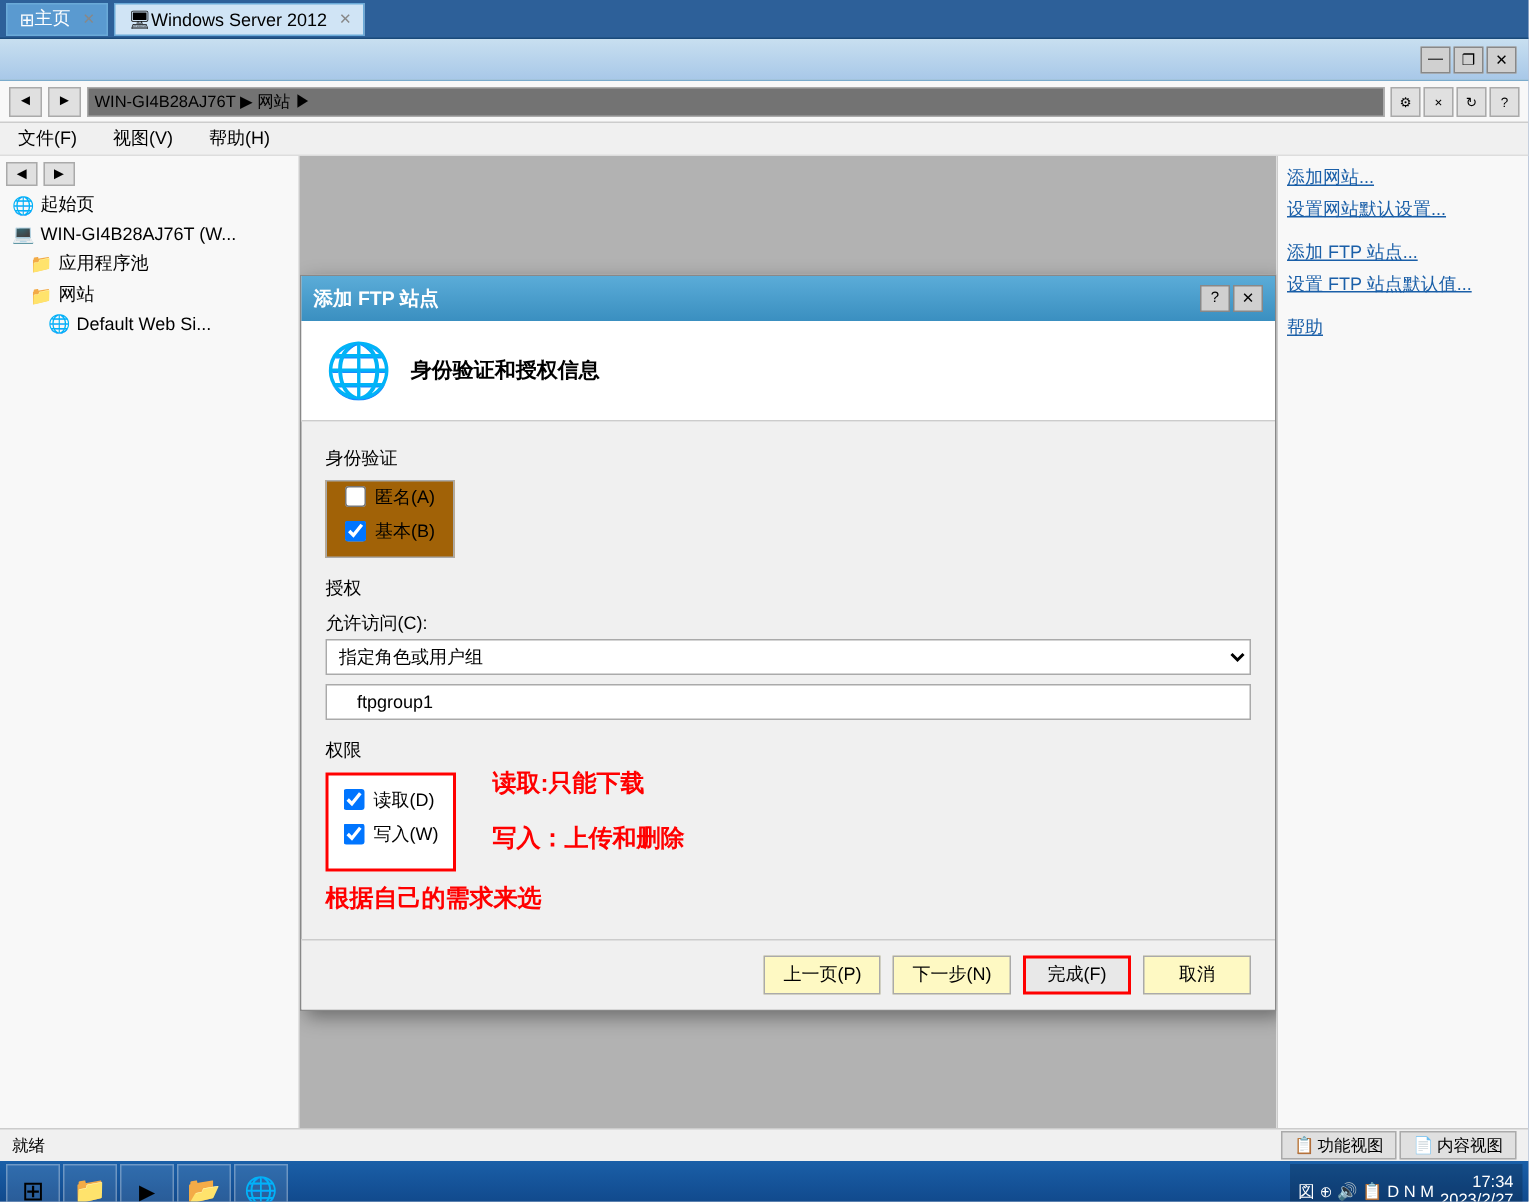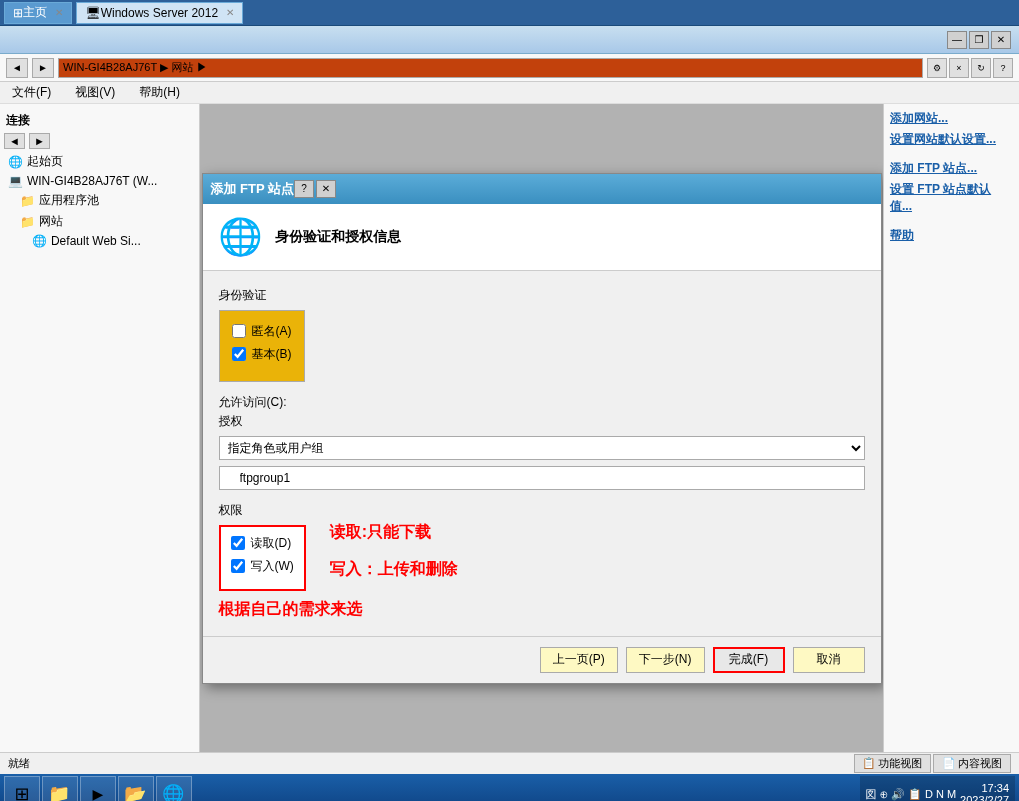--- a/index.html
+++ b/index.html
@@ -35,21 +35,21 @@
     .title-bar-text { font-size: 12px; color: #000; flex: 1; text-align: center; }
     .title-bar-buttons { display: flex; gap: 2px; }
     .title-btn { width: 20px; height: 18px; border: 1px solid #888; background: #d0d0d0; cursor: pointer; font-size: 10px; display: flex; align-items: center; justify-content: center; }
 
     
     .address-bar {
       background: #f8f8f8; height: 28px; display: flex; align-items: center;
       padding: 0 6px; border-bottom: 1px solid #ccc; gap: 4px;
     }
     .address-nav-btn { width: 22px; height: 20px; background: #e0e0e0; border: 1px solid #aaa; cursor: pointer; font-size: 10px; display: flex; align-items: center; justify-content: center; }
-    .address-input { flex: 1; height: 20px; border: 1px solid #aaa; padding: 0 4px; font-size: 11px; background: #c2410c; }
+    .address-input { flex: 1; height: 20px; border: 1px solid #aaa; padding: 0 4px; font-size: 11px; background: #737373; }
     .address-icons { display: flex; gap: 2px; }
     .addr-icon { width: 20px; height: 20px; background: #e0e0e0; border: 1px solid #aaa; cursor: pointer; font-size: 9px; display: flex; align-items: center; justify-content: center; }
 
     
     .menu-bar {
       background: #f0f0f0; height: 22px; display: flex; align-items: center;
       padding: 0 8px; gap: 16px; border-bottom: 1px solid #ddd;
     }
     .menu-item { font-size: 12px; color: #000; cursor: pointer; padding: 2px 4px; }
 
@@ -70,21 +70,21 @@
     .tree-indent-1 { padding-left: 16px; }
     .tree-indent-2 { padding-left: 28px; }
 
     
     .main-panel {
       flex: 1; background: #fff; position: relative; overflow: hidden;
     }
 
     
     .right-panel {
-      width: 136px; background: #f8f8f8; border-left: 1px solid #ccc; padding: 6px; overflow-y: auto; flex-shrink: 0; font-weight: bold;
+      width: 168px; background: #f8f8f8; border-left: 1px solid #ccc; padding: 6px; overflow-y: auto; flex-shrink: 0;
     }
     .right-link { color: #1a5fa8; font-size: 12px; cursor: pointer; display: block; margin-bottom: 4px; text-decoration: underline; }
 
     
     .status-bar {
       background: #f0f0f0; height: 22px; display: flex; align-items: center;
       padding: 0 8px; border-top: 1px solid #ccc; gap: 8px;
     }
     .status-text { font-size: 11px; color: #000; }
     .view-tabs { display: flex; gap: 2px; margin-left: auto; }
@@ -108,22 +108,23 @@
       z-index: 100;
     }
 
     
     .dialog {
       background: #f0f0f0; border: 1px solid #888; width: 680px;
       box-shadow: 4px 4px 12px rgba(0,0,0,0.4);
     }
     .dialog-title-bar {
       background: linear-gradient(to bottom, #5bacd8, #3a8fc0);
-      height: 30px; display: flex; align-items: center; justify-content: flex-start;
+      height: 30px; display: flex; align-items: center; justify-content: space-between;
       padding: 0 8px;
+      gap: 33px;
     }
     .dialog-title-text { font-size: 13px; font-weight: bold; color: #fff; }
     .dialog-title-btns { display: flex; gap: 2px; }
     .dialog-btn-small { width: 20px; height: 18px; background: #d0d0d0; border: 1px solid #888; cursor: pointer; font-size: 10px; display: flex; align-items: center; justify-content: center; }
 
     .dialog-header {
       background: #fff; padding: 12px 16px; display: flex; align-items: center; gap: 12px;
       border-bottom: 1px solid #ccc;
     }
     .dialog-header-icon { font-size: 36px; }
@@ -200,21 +201,20 @@
 
   <div class="menu-bar">
     <span class="menu-item">文件(F)</span>
     <span class="menu-item">视图(V)</span>
     <span class="menu-item">帮助(H)</span>
   </div>
 
   <div class="content-area">
 
     <div class="sidebar">
-      <div class="sidebar-section-title">连接</div>
       <div class="sidebar-nav">
         <button class="sidebar-nav-btn">◄</button>
         <button class="sidebar-nav-btn">►</button>
       </div>
       <div class="tree-item">
         <span>🌐</span>
         <span>起始页</span>
       </div>
       <div class="tree-item">
         <span>💻</span>
@@ -250,36 +250,36 @@
           <div class="dialog-header">
             <span class="dialog-header-icon">🌐</span>
             <span class="dialog-header-title">身份验证和授权信息</span>
           </div>
 
           <div class="dialog-body">
 
             <div class="auth-section">
               <div class="section-label">身份验证</div>
               <div style="display:flex; align-items:flex-start; gap:0;">
-                <div style="border:1px solid #aaa; padding:12px 12px; background:#eab308; flex-shrink:0;">
+                <div style="border:1px solid #aaa; padding:2px 12px; background:#a16207; flex-shrink:0;">
                   <div class="checkbox-row">
                     <input type="checkbox" id="anon-cb" style="">
                     <label for="anon-cb" class="checkbox-label">匿名(A)</label>
                   </div>
                   <div class="checkbox-row">
                     <input type="checkbox" id="basic-cb" checked="" style="">
                     <label for="basic-cb" class="checkbox-label">基本(B)</label>
                   </div>
                 </div>
               </div>
             </div>
 
             <div style="margin-bottom:12px;">
+              <div class="section-label">授权</div>
               <div class="section-label" style="margin-bottom:2px;">允许访问(C):</div>
-              <div class="section-label">授权</div>
               <select class="dropdown"><option>所有用户</option><option>匿名用户</option><option selected="">指定角色或用户组</option><option>指定用户</option></select>
               <div style="margin-top:6px;">
                 <input type="text" class="text-field" value="ftpgroup1" style="">
               </div>
             </div>
 
             <div style="display:flex; align-items:flex-start; gap:0; margin-bottom:8px;">
               <div>
                 <div class="section-label">权限</div>
                 <div style="border:2px solid #ff0000; padding:8px 10px; background:#fff; display:inline-block;">

